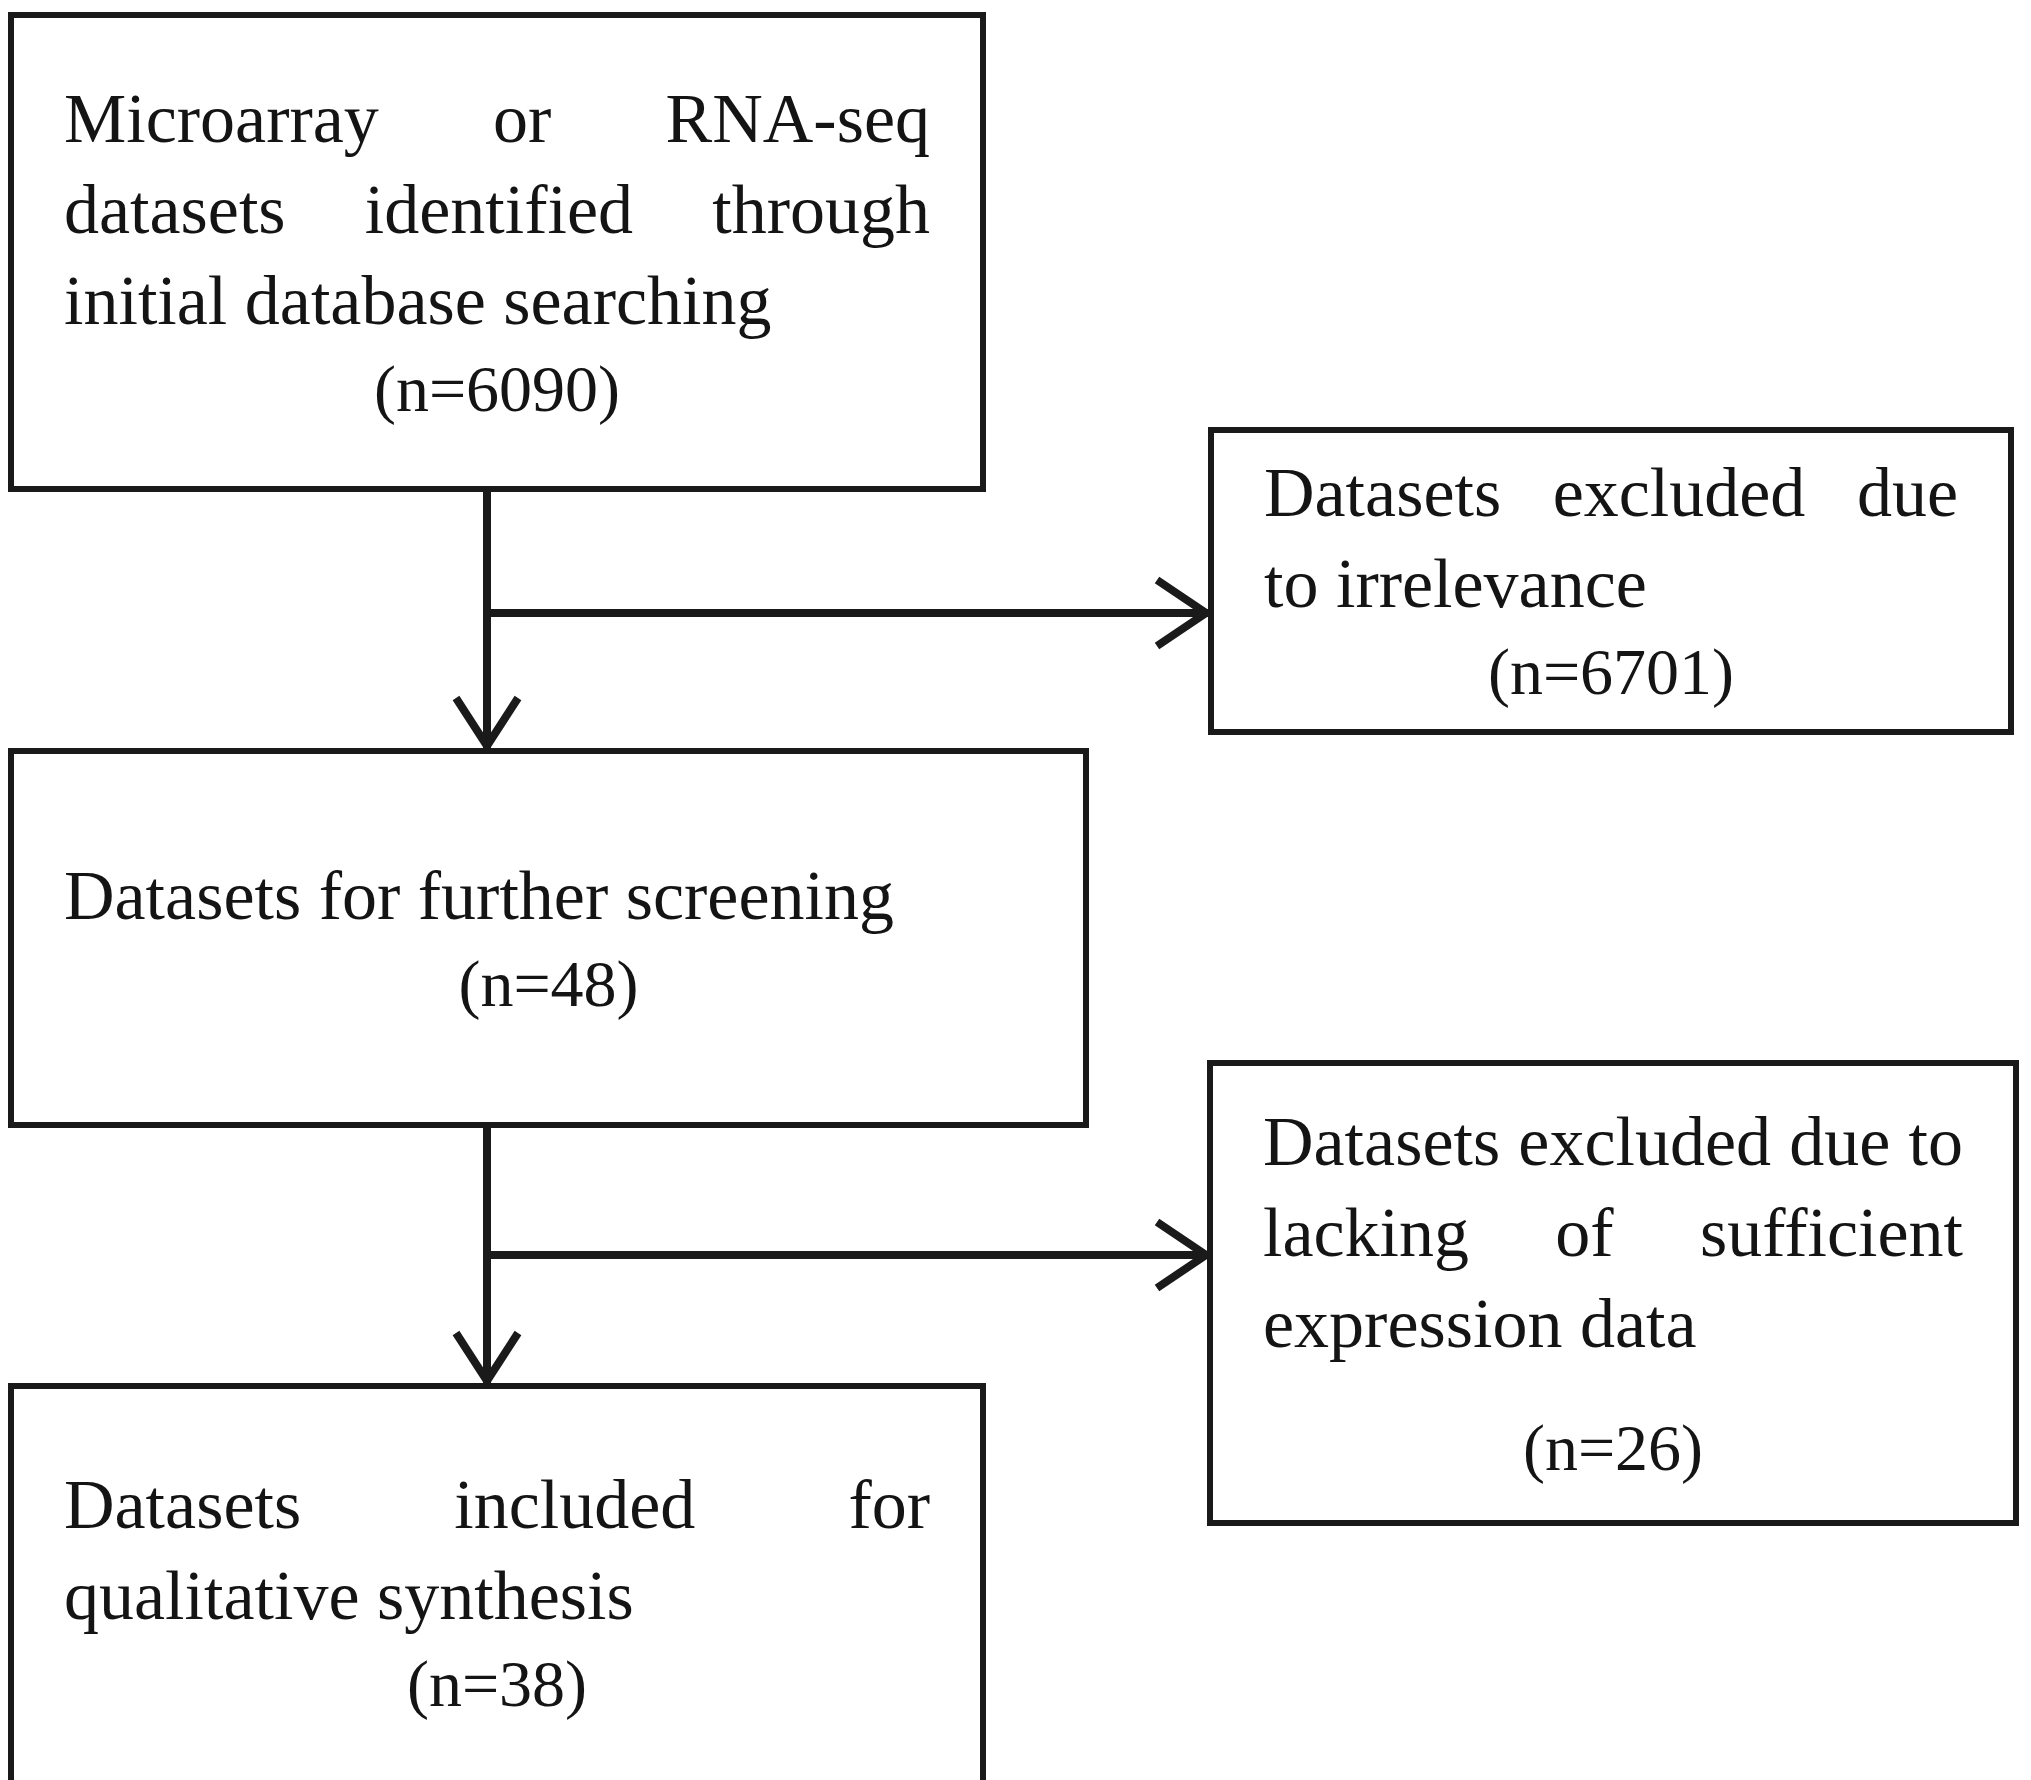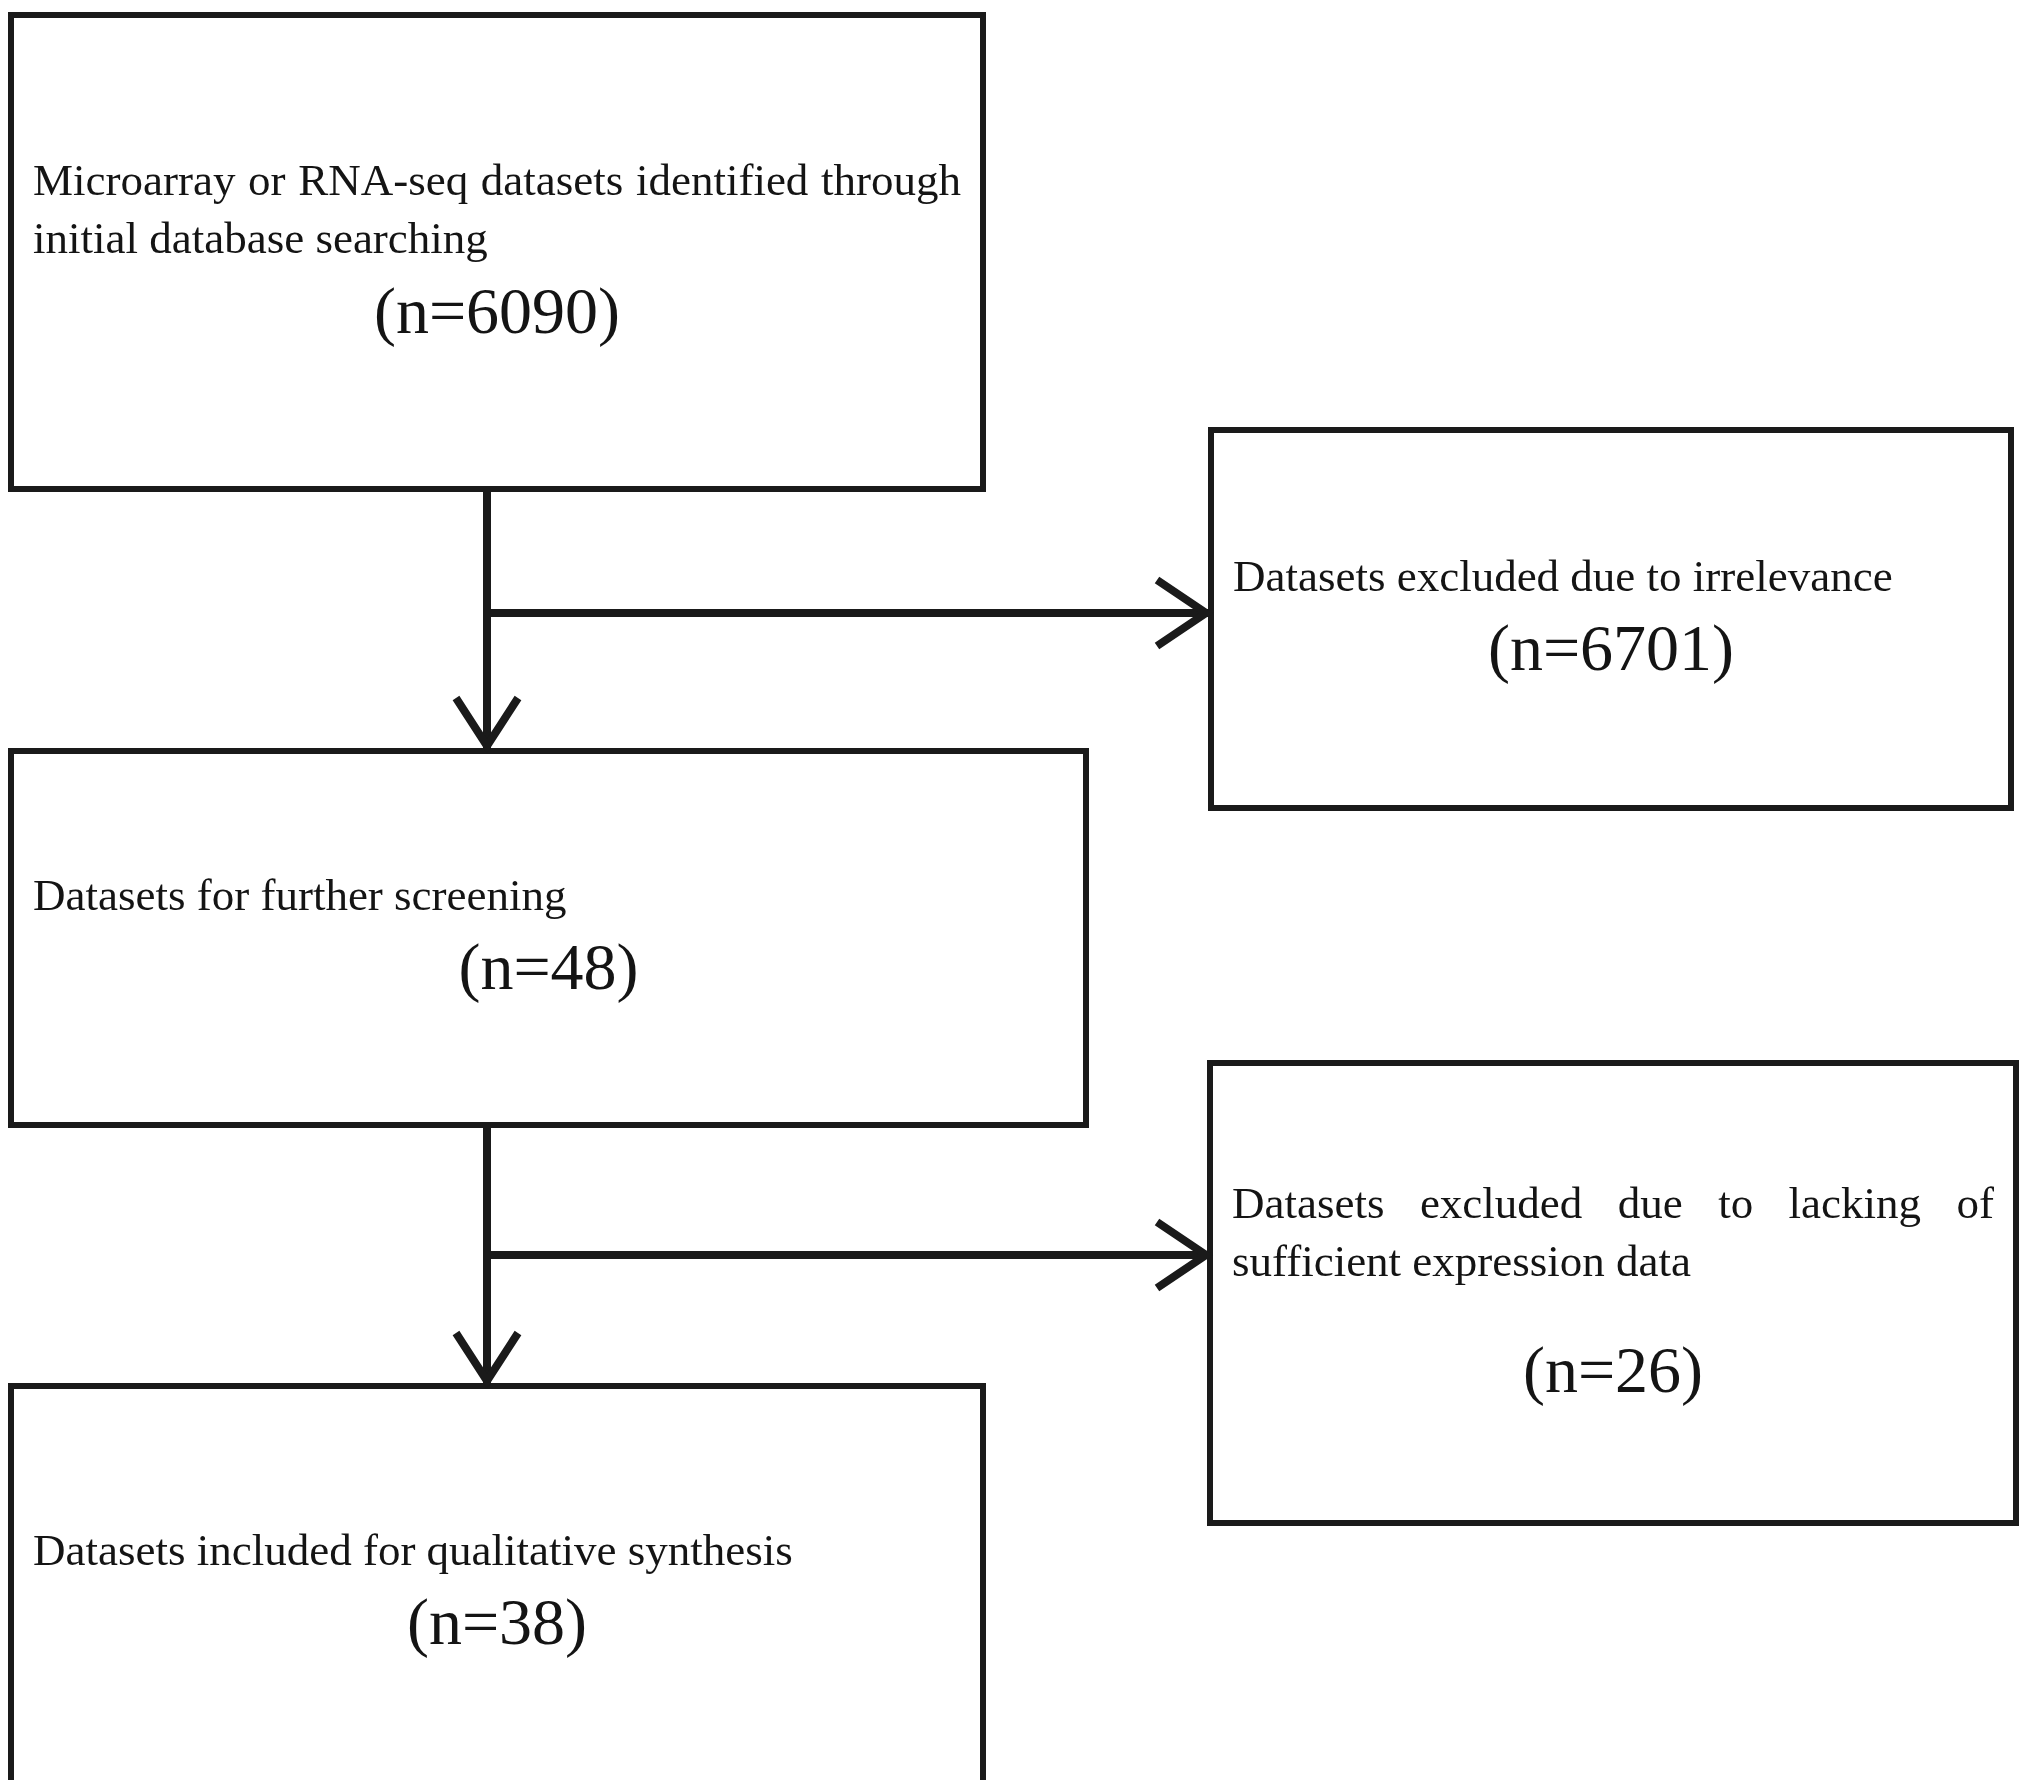--- a/index.html
+++ b/index.html
@@ -20,26 +20,26 @@
   .flow-box {
     position: absolute;
     box-sizing: border-box;
     border: 6px solid #1a1a1a;
     background: #ffffff;
     display: flex;
     flex-direction: column;
     justify-content: center;
   }
   .box-text {
-    font-size: 45px;
+    font-size: 70px;
     line-height: 1.30;
     text-align: justify;
     text-align-last: left;
     -moz-text-align-last: left;
-    padding: 0 19px;
+    padding: 0 50px;
     margin: 0;
     hyphens: none;
     white-space: pre-line;
   }
   .box-text.plain {
     text-align: left;
     text-align-last: left;
   }
   .box-count {
     font-size: 66px;
@@ -73,21 +73,21 @@
 </head>
 <body>
 
 <div id="canvas">
 
   <div class="flow-box" style="left:8px; top:12px; width:978px; height:480px;">
     <p class="box-text">Microarray or RNA-seq datasets identified through initial database searching</p>
     <p class="box-count">(n=6090)</p>
   </div>
 
-  <div class="flow-box" style="left:1208px; top:427px; width:806px; height:384px;justify-content:center;">
+  <div class="flow-box" style="left:1208px; top:427px; width:806px; height:308px;justify-content:center;">
     <p class="box-text">Datasets excluded due to irrelevance</p>
     <p class="box-count">(n=6701)</p>
   </div>
 
   <div class="flow-box" style="left:8px; top:748px; width:1081px; height:380px;">
     <p class="box-text plain">Datasets for further screening</p>
     <p class="box-count">(n=48)</p>
   </div>
 
   <div class="flow-box" style="left:1207px; top:1060px; width:812px; height:466px;gap:36px;">

